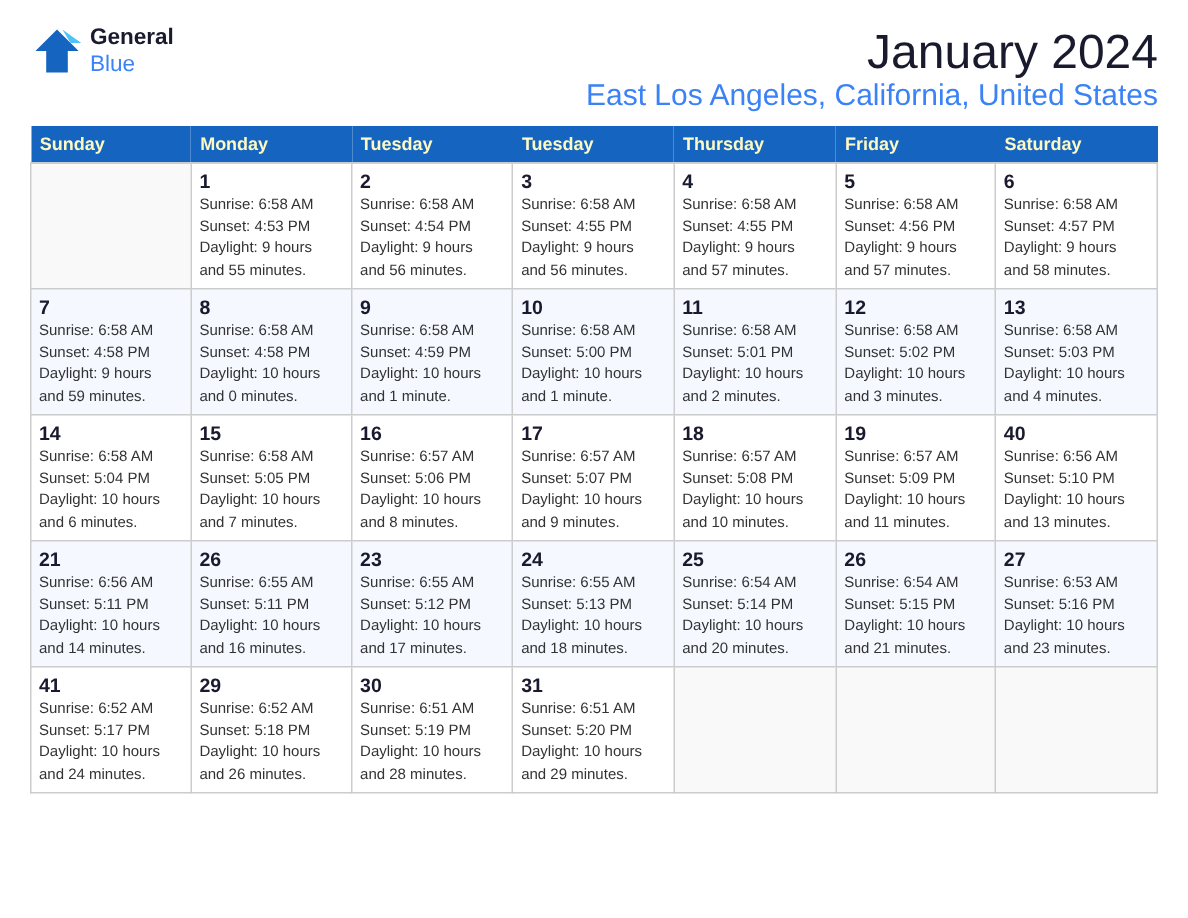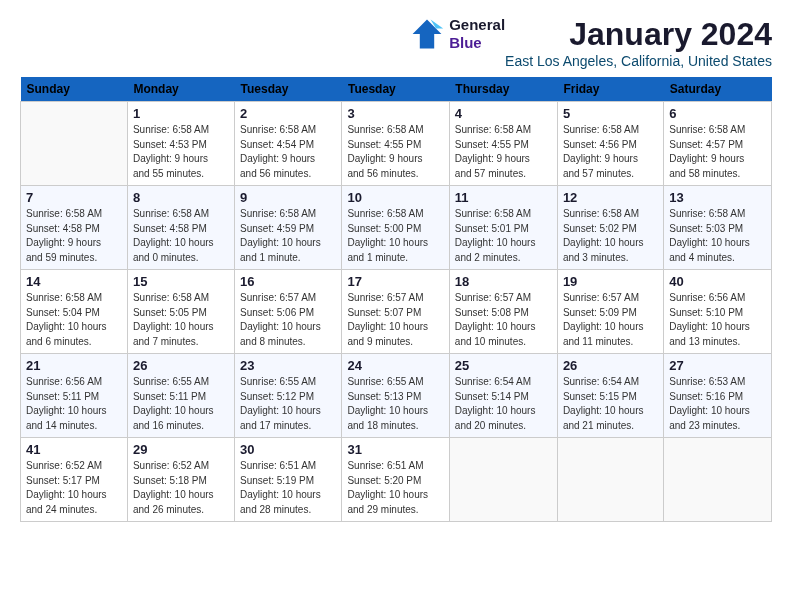--- a/index.html
+++ b/index.html
@@ -10,52 +10,52 @@
       height: 612px;
       overflow: hidden;
     }
     .container {
       width: 792px;
       padding: 16px 20px 10px 20px;
     }
     .header-row {
       display: flex;
       align-items: flex-start;
-      justify-content: flex-end;
+      justify-content: space-between;
       margin-bottom: 8px;
     }
     .logo {
       display: flex;
       align-items: center;
       gap: 4px;
     }
     .logo-icon {
       width: 36px;
       height: 36px;
     }
     .title-block {
       text-align: right;
     }
     .month-title {
       font-size: 32px;
-      font-weight: bold;
+      font-weight: normal;
       color: #1a1a2e;
     }
     .subtitle {
-      font-size: 14px;
-      color: #0c4a6e;
+      font-size: 20px;
+      color: #3b82f6;
     }
     table {
       width: 100%;
       border-collapse: collapse;
       font-size: 10.5px;
     }
     th {
       background: #1565c0;
-      color: #000000;
+      color: #fef9c3;
       padding: 5px 6px;
       text-align: left;
       font-size: 12px;
       font-weight: bold;
     }
     td {
       border: 1px solid #ccc;
       vertical-align: top;
       padding: 4px 5px;
       width: 113px;
@@ -91,21 +91,21 @@
 
 <div class="container">
   <div class="header-row">
     <div class="logo">
       <svg class="logo-icon" viewBox="0 0 40 40">
         <polygon points="20,4 36,20 28,20 28,36 12,36 12,20 4,20" fill="#1565c0"></polygon>
         <polygon points="24,4 38,14 30,14" fill="#4fc3f7"></polygon>
       </svg>
       <div>
         <div style="font-size:15px;font-weight:bold;color:#1a1a2e;line-height:1.2;">General</div>
-        <div style="font-size:15px;font-weight:bold;color:#4c1d95;line-height:1.2;">Blue</div>
+        <div style="font-size:15px;font-weight:normal;color:#3b82f6;line-height:1.2;">Blue</div>
       </div>
     </div>
     <div class="title-block">
       <div class="month-title">January 2024</div>
       <div class="subtitle">East Los Angeles, California, United States</div>
     </div>
   </div>
 
   <table>
     <thead>

